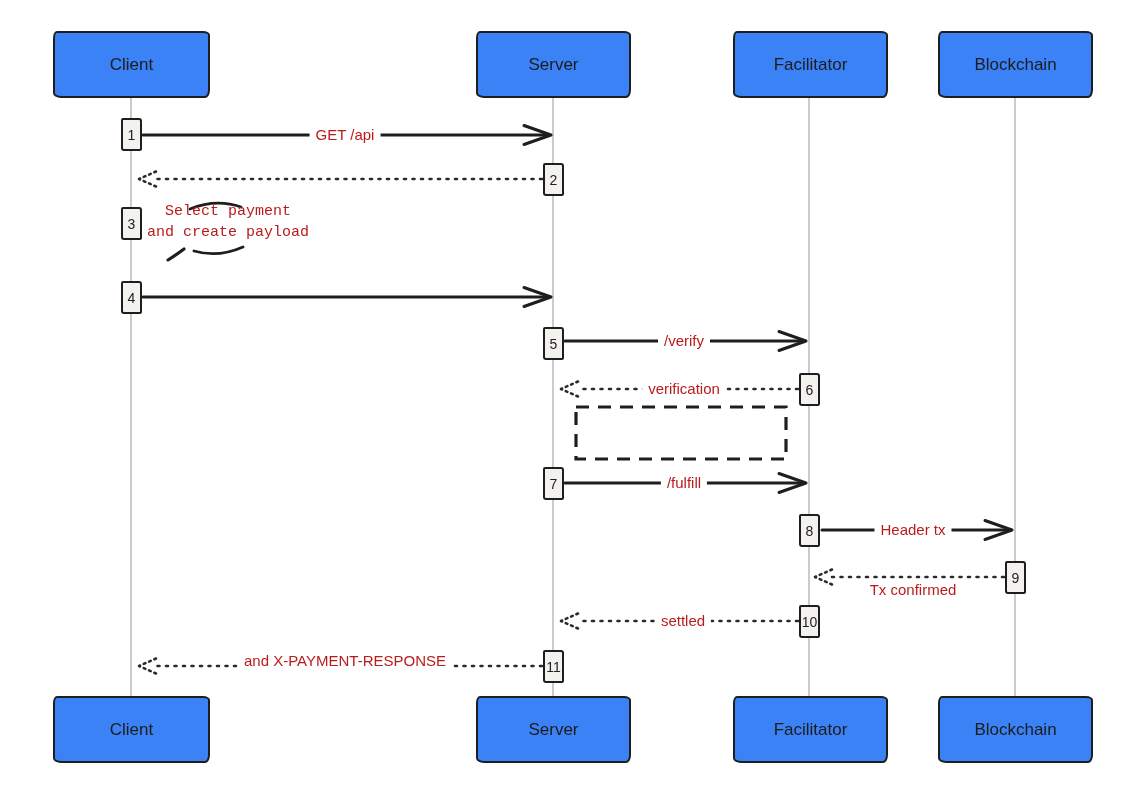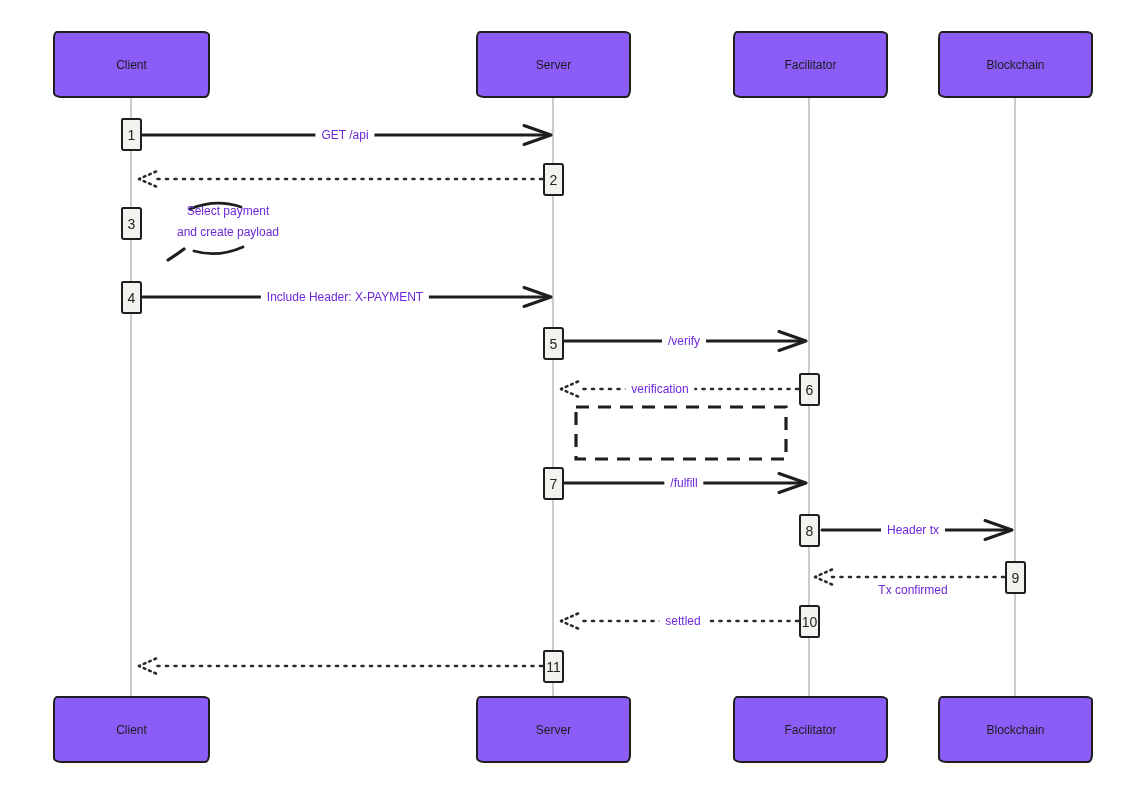--- a/index.html
+++ b/index.html
@@ -2,37 +2,37 @@
 <html><head>
 <meta charset="utf-8">
 <style>
   html,body{margin:0;padding:0;background:#ffffff;}
   .canvas{
     position:relative;width:1130px;height:806px;background:#ffffff;overflow:hidden;
     font-family:"Liberation Sans","DejaVu Sans",sans-serif;color:#262626;
   }
   .canvas svg{position:absolute;left:0;top:0;}
   .actor{
-    position:absolute;height:67px;background:#8b5cf6;border:2.6px solid #1e1e1e;
+    position:absolute;height:67px;background:#3b82f6;border:2.6px solid #1e1e1e;
     border-radius:4px 7px 5px 8px / 7px 4px 8px 5px;
     display:flex;align-items:center;justify-content:center;
-    font-size:12px;color:#1c1c1c;box-sizing:border-box;
+    font-size:17px;color:#1c1c1c;box-sizing:border-box;
   }
   .act{
     position:absolute;width:21px;height:33px;background:#f3f2ef;border:2.4px solid #1e1e1e;
     border-radius:2px 3px 2px 3px;box-sizing:border-box;
     display:flex;align-items:center;justify-content:center;
     font-size:14px;color:#222222;
   }
   .msg{
     position:absolute;transform:translate(-50%,-50%);
     background:#ffffff;padding:0 6px;white-space:nowrap;text-align:center;
-    font-size:12px;line-height:20px;color:#6d28d9;
+    font-size:15px;line-height:20px;color:#b91c1c;
   }
-  .msg.free{background:transparent;line-height:21px;}
+  .msg.free{background:transparent;line-height:21px;font-family:Liberation Mono, monospace;}
 </style>
 </head>
 <body>
 
 <div class="canvas">
 
   <svg width="1130" height="806" viewBox="0 0 1130 806">
 
     <g stroke="#bfbfbf" stroke-width="1.6">
       <line x1="131" y1="98" x2="131" y2="696"></line>
@@ -133,25 +133,25 @@
   <div class="act" style="left:1005px;top:561px">9</div>
   <div class="act" style="left:799px;top:605px">10</div>
   <div class="act" style="left:543px;top:650px">11</div>
 
   <div class="msg" style="left:345px;top:135px">GET /api</div>
   <div class="msg free" style="left:228px;top:222px">
     <div>Select payment</div>
     <div>and create payload</div>
   </div>
   <div class="msg" style="left:345px;top:297px">
-    <div>Include Header: X-PAYMENT</div>
   </div>
   <div class="msg" style="left:684px;top:341px">/verify</div>
-  <div class="msg" style="left:660px;top:389px">verification</div>
+  <div class="msg" style="left:684px;top:389px">verification</div>
   <div class="msg" style="left:684px;top:483px">/fulfill</div>
   <div class="msg" style="left:913px;top:530px">Header tx</div>
   <div class="msg" style="left:913px;top:590px">Tx confirmed</div>
   <div class="msg" style="left:683px;top:621px">settled</div>
   <div class="msg" style="left:345px;top:661px">
+    <div>and X-PAYMENT-RESPONSE</div>
   </div>
 
 
 </div>
 
 </body></html>

